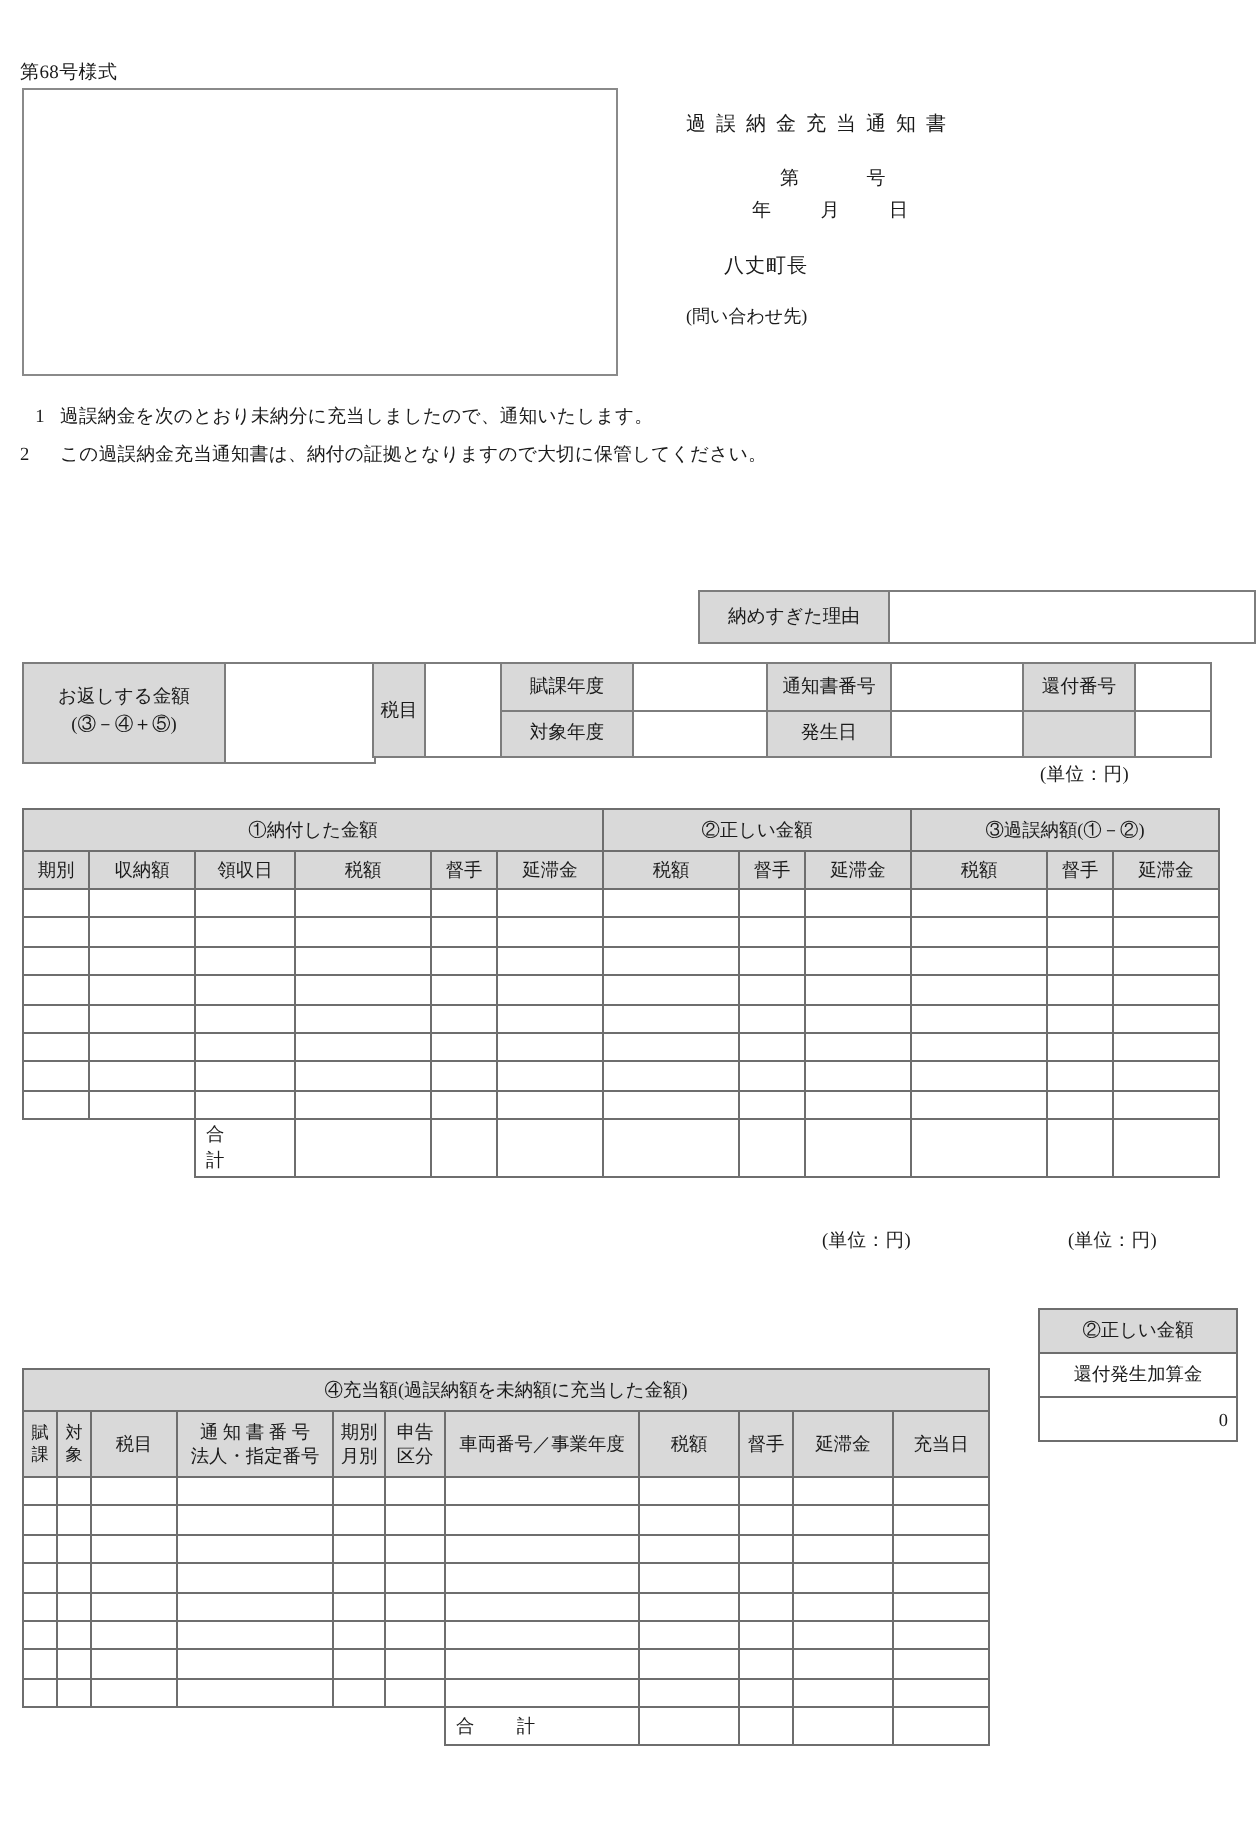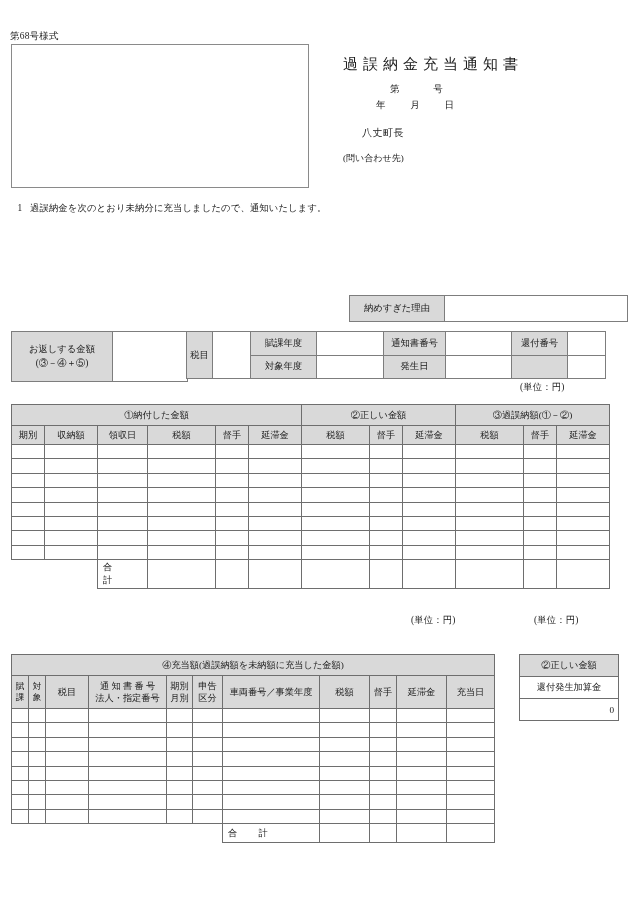--- a/index.html
+++ b/index.html
@@ -35,21 +35,21 @@
   }
   #sender-box {
     left: 11px; top: 44px;
     width: 298px; height: 144px;
     border: 1px solid #8a8a8a;
     background: #fff;
     box-sizing: border-box;
   }
   #doc-title {
     left: 343px; top: 55px;
-    font-size: 15px;
+    font-size: 10px;
     letter-spacing: 5px;
   }
   #doc-number {
     left: 390px; top: 83px;
     font-size: 9.5px;
     letter-spacing: 1px;
   }
   #doc-number .gap { display: inline-block; width: 26px; }
   #doc-date {
     left: 376px; top: 99px;
@@ -170,21 +170,21 @@
   .m-c6 { width: 53px; }
   .m-c7 { width: 68px; }
   .m-c8 { width: 33px; }
   .m-c9 { width: 53px; }
   .m-c10{ width: 68px; }
   .m-c11{ width: 33px; }
   .m-c12{ width: 53px; }
 
   
   #alloc-table {
-    left: 11px; top: 654px;
+    left: 11px; top: 684px;
     border-collapse: collapse;
     background: #fff;
     padding-left: 40px;
   }
   #alloc-table th, #alloc-table td {
     border: 1px solid #6e6e6e;
     font-weight: normal;
     font-size: 9.2px;
     text-align: center;
     box-sizing: border-box;
@@ -262,20 +262,23 @@
     <span class="gap"></span>
     <span>日</span>
   </div>
 
   <div class="abs" id="issuer">八丈町長</div>
 
   <div class="abs" id="contact">(問い合わせ先)</div>
 
   <div class="abs note" id="note-1">
     <span class="num">1</span><span>過誤納金を次のとおり未納分に充当しましたので、通知いたします。</span>
+  </div>
+  <div class="abs note" id="note-2">
+    <span class="num">2</span><span>この過誤納金充当通知書は、納付の証拠となりますので大切に保管してください。</span>
   </div>
 
   <div class="abs" id="refund-block">
     <table>
       <tbody>
           <tr>
         <td id="refund-label">
           <div>お返しする金額</div>
           <div>(③－④＋⑤)</div>
         </td>

